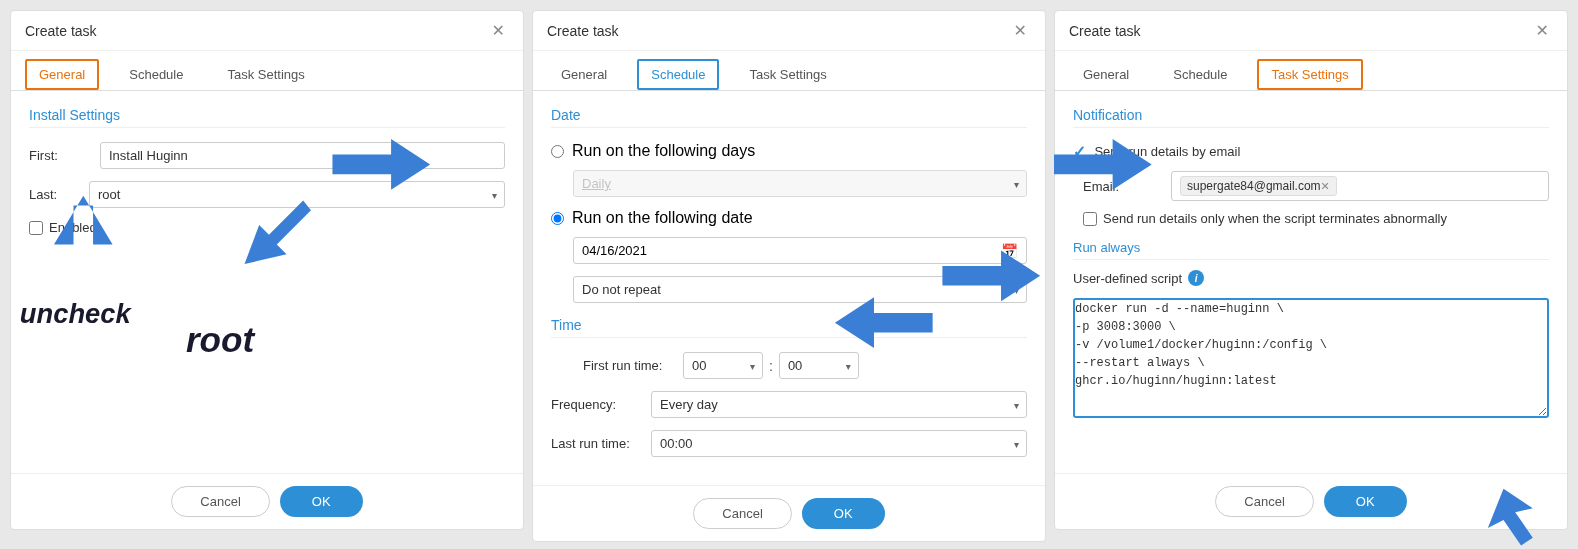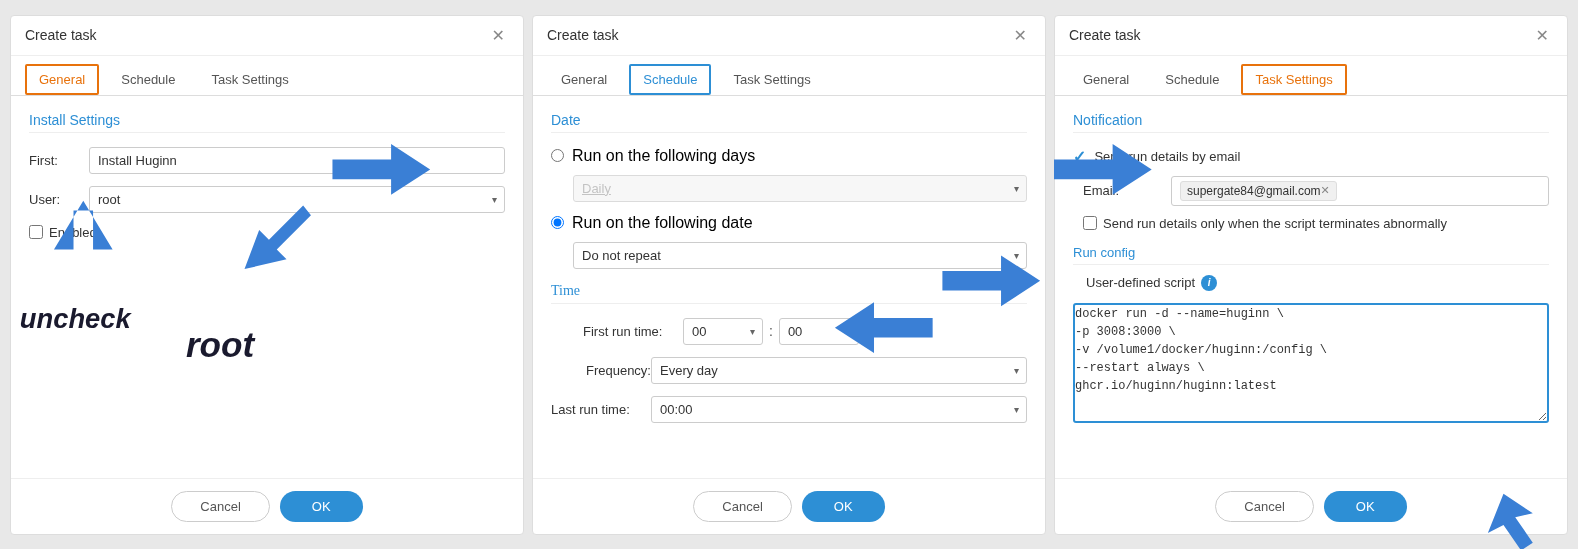--- a/index.html
+++ b/index.html
@@ -42,21 +42,21 @@
       font-size: 16px;
       color: #888;
       background: none;
       border: none;
       padding: 2px 4px;
     }
     
     .tabs {
       display: flex;
       padding: 8px 14px 0;
-      gap: 8px;
+      gap: 16px;
       border-bottom: 1px solid #ddd;
     }
     
     .tab {
       padding: 6px 12px;
       font-size: 13px;
       cursor: pointer;
       border: 2px solid transparent;
       border-radius: 2px;
       color: #555;
@@ -344,25 +344,25 @@
       <div class="tabs">
         <button class="tab active">General</button>
         <button class="tab">Schedule</button>
         <button class="tab">Task Settings</button>
       </div>
       <div class="panel-body">
         <div class="section-title">Install Settings</div>
 
         <div class="form-row">
           <span class="form-label">First:</span>
-          <input class="form-control" type="text" value="Install Huginn" style="flex: 1 1 0%;">
+          <input class="form-control" type="text" value="Install Huginn" style="flex: 1 1 0%; margin-left: 11px;">
         </div>
 
         <div class="form-row">
-          <span class="form-label">User:</span>
+          <span class="form-label">Last:</span>
           <div class="select-wrapper">
             <select>
               <option>root</option>
             </select>
             <span class="select-arrow">▾</span>
           </div>
         </div>
 
         <div class="checkbox-row">
           <input type="checkbox" style="">
@@ -424,34 +424,40 @@
             </select>
             <span class="select-arrow">▾</span>
           </div>
         </div>
 
         <div class="radio-row">
           <input type="radio" name="date-type-p2" checked="" style="">
           <span>Run on the following date</span>
         </div>
 
+        <div class="form-row" style="padding-left:22px;">
+          <div class="date-input-wrapper">
+            <input type="text" value="04/16/2021" style="">
+            <span class="cal-icon">📅</span>
+          </div>
+        </div>
 
         <div class="form-row" style="padding-left:22px;">
           <div class="select-wrapper">
             <select>
               <option>Do not repeat</option>
               <option>Daily</option>
               <option>Weekly</option>
               <option>Monthly</option>
             </select>
             <span class="select-arrow">▾</span>
           </div>
         </div>
 
-        <div class="section-title" style="margin-top:14px;font-family:Liberation Serif, serif;">Time</div>
+        <div class="section-title" style="margin-top:14px;">Time</div>
 
         <div class="form-row">
           <span class="form-label" style="width:100px;margin-left:32px;">First run time:</span>
           <div class="time-row">
             <div class="select-wrapper" style="width:80px;">
               <select>
                 <option>00</option>
               </select>
               <span class="select-arrow">▾</span>
             </div>
@@ -459,21 +465,21 @@
             <div class="select-wrapper" style="width:80px;">
               <select>
                 <option>00</option>
               </select>
               <span class="select-arrow">▾</span>
             </div>
           </div>
         </div>
 
         <div class="form-row">
-          <span class="form-label" style="width:100px;text-align:right;">Frequency:</span>
+          <span class="form-label" style="width:100px;">Frequency:</span>
           <div class="select-wrapper">
             <select>
               <option>Every day</option>
             </select>
             <span class="select-arrow">▾</span>
           </div>
         </div>
 
         <div class="form-row">
           <span class="form-label" style="width:100px;">Last run time:</span>
@@ -526,24 +532,24 @@
               <span class="email-close">✕</span>
             </div>
           </div>
         </div>
         
         <div class="checkbox-row" style="padding-left:10px;">
           <input type="checkbox" style="">
           <span class="checkbox-label">Send run details only when the script terminates abnormally</span>
         </div>
         
-        <div class="subsection-title">Run config</div>
+        <div class="subsection-title">Run always</div>
         
         <div class="form-row">
-          <span style="font-size:13px;color:#333;margin-left:13px;">User-defined script</span>
+          <span style="font-size:13px;color:#333;">User-defined script</span>
           <span class="info-icon" style="margin-left:6px;">i</span>
         </div>
         
         <textarea class="script-textarea" style="">docker run -d --name=huginn \
 -p 3008:3000 \
 -v /volume1/docker/huginn:/config \
 --restart always \
 ghcr.io/huginn/huginn:latest</textarea>
       </div>
       <div class="panel-footer">

